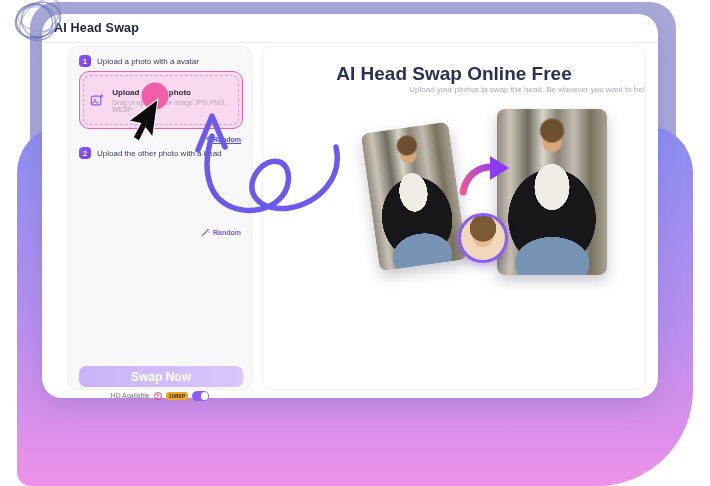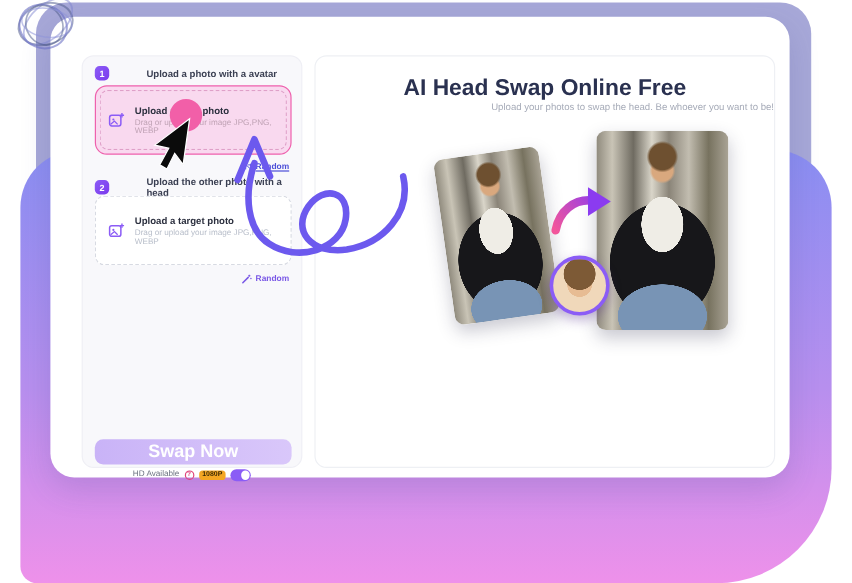--- a/index.html
+++ b/index.html
@@ -23,40 +23,40 @@
   .win-title { font-size:12.5px; font-weight:bold; color:#23273a; letter-spacing:.2px; }
 
   
   .left-card { position:absolute; left:26px; top:32px; width:184px; height:344px;
                background:#f8f8fb; border:1px solid #efeff5; border-radius:10px; }
   .step-row { position:absolute; left:10px; display:flex; align-items:center; gap:6px; }
   .step-badge { width:12px; height:12px; border-radius:4px; flex:0 0 auto;
                 background:linear-gradient(135deg,#8b5cf6,#7c3aed);
                 color:#fff; font-size:7.5px; font-weight:bold;
                 display:flex; align-items:center; justify-content:center; }
-  .step-label { font-size:8px; font-weight:bold; color:#3a3f52;margin-left:25px; }
+  .step-label { font-size:8px; font-weight:normal; color:#3a3f52; }
 
   .upload-box { position:absolute; left:10px; width:164px; height:58px; }
   .box-pink { background:#f9d9ef; border:1.5px solid #ee61ad; border-radius:10px; }
   .box-pink .dash { position:absolute; inset:3px; border:1px dashed #dfa0c8; border-radius:7px; }
   .box-white { background:#fff; border:1px dashed #d7dae2; border-radius:8px; }
   .box-inner { position:absolute; inset:0; display:flex; align-items:center; gap:8px;
                padding-left:10px; }
   .box-texts { display:flex; flex-direction:column; gap:2px; }
   .box-title { font-size:8px; font-weight:bold; color:#2b2f3e; }
   .box-hint  { font-size:6.8px; color:#b7bdc9; }
   .box-pink .box-hint { color:#bfa2b4; }
 
   .random-row { position:absolute; right:10px; display:flex; align-items:center; gap:3px; }
   .random-link { font-size:7px; color:#4d4fd8; font-weight:bold; cursor:pointer; }
   .random-link.u { text-decoration:underline; }
   .random-link.v { color:#7a58e6; text-decoration:none; }
 
   .swap-btn { position:absolute; left:10px; top:319px; width:164px; height:21px;
-              border:none; border-radius:7px; color:#fff; font-size:15px; font-weight:bold;
+              border:none; border-radius:7px; color:#fff; font-size:12px; font-weight:bold;
               background:linear-gradient(90deg,#c9b3f7,#d9c7fa); cursor:pointer;
               font-family:"Liberation Sans", sans-serif; }
   .hd-row { position:absolute; left:0; top:344px; width:100%; display:flex;
             align-items:center; justify-content:center; gap:4px; }
   .hd-label { font-size:6.8px; color:#6b7280; }
   .help-icon { width:8px; height:8px; border:1px solid #e0457b; border-radius:50%;
                color:#e0457b; font-size:5.5px; font-weight:bold; display:flex;
                align-items:center; justify-content:center; }
   .hd-badge { background:#f4a623; color:#3c2a05; font-size:5.8px; font-weight:bold;
               border-radius:3px; padding:1px 3px; }
@@ -100,20 +100,23 @@
 </head>
 <body>
 
 <div class="stage">
 
   <div class="frame"></div>
   <div class="blob"></div>
 
   <div class="window">
 
+    <div class="win-header">
+      <span class="win-title">AI Head Swap</span>
+    </div>
 
     <div class="left-card">
 
       <div class="step-row" style="top:8px;">
         <span class="step-badge">1</span>
         <span class="step-label">Upload a photo with a avatar</span>
       </div>
 
       <div class="upload-box box-pink" style="top:24px;">
         <div class="dash"></div>
@@ -136,34 +139,20 @@
           <path d="M1 3 h3 l4 4 h1 M1 7 h3 M6 3 h3 M8 2 l1.4 1 -1.4 1 M8 6 l1.4 1 -1.4 1" fill="none" stroke="#4d4fd8" stroke-width="1"></path>
         </svg>
         <span class="random-link u">Random</span>
       </div>
 
       <div class="step-row" style="top:100px;">
         <span class="step-badge">2</span>
         <span class="step-label">Upload the other photo with a head</span>
       </div>
 
-      <div class="upload-box box-white" style="top:116px;">
-        <div class="box-inner">
-          <svg width="15" height="15" viewBox="0 0 16 16">
-            <rect x="1.5" y="3" width="10.5" height="10" rx="2" fill="none" stroke="#8b5cf6" stroke-width="1.4"></rect>
-            <circle cx="5" cy="7" r="1" fill="#8b5cf6"></circle>
-            <path d="M2.5 11.5 L6 8.5 L9 11.5" fill="none" stroke="#8b5cf6" stroke-width="1.2"></path>
-            <path d="M13 1 v4 M11 3 h4" stroke="#8b5cf6" stroke-width="1.3"></path>
-          </svg>
-          <div class="box-texts">
-            <span class="box-title">Upload a target photo</span>
-            <span class="box-hint">Drag or upload your image JPG,PNG, WEBP</span>
-          </div>
-        </div>
-      </div>
 
       <div class="random-row" style="top:181px;">
         <svg width="9" height="9" viewBox="0 0 10 10">
           <path d="M1.5 8.5 L6.5 3.5" stroke="#7a58e6" stroke-width="1.4" stroke-linecap="round"></path>
           <path d="M7.5 1 v2 M6.5 2 h2 M9 4.2 l.01 0" stroke="#7a58e6" stroke-width="1"></path>
           <circle cx="9" cy="4.5" r=".7" fill="#7a58e6"></circle>
         </svg>
         <span class="random-link v">Random</span>
       </div>
 

